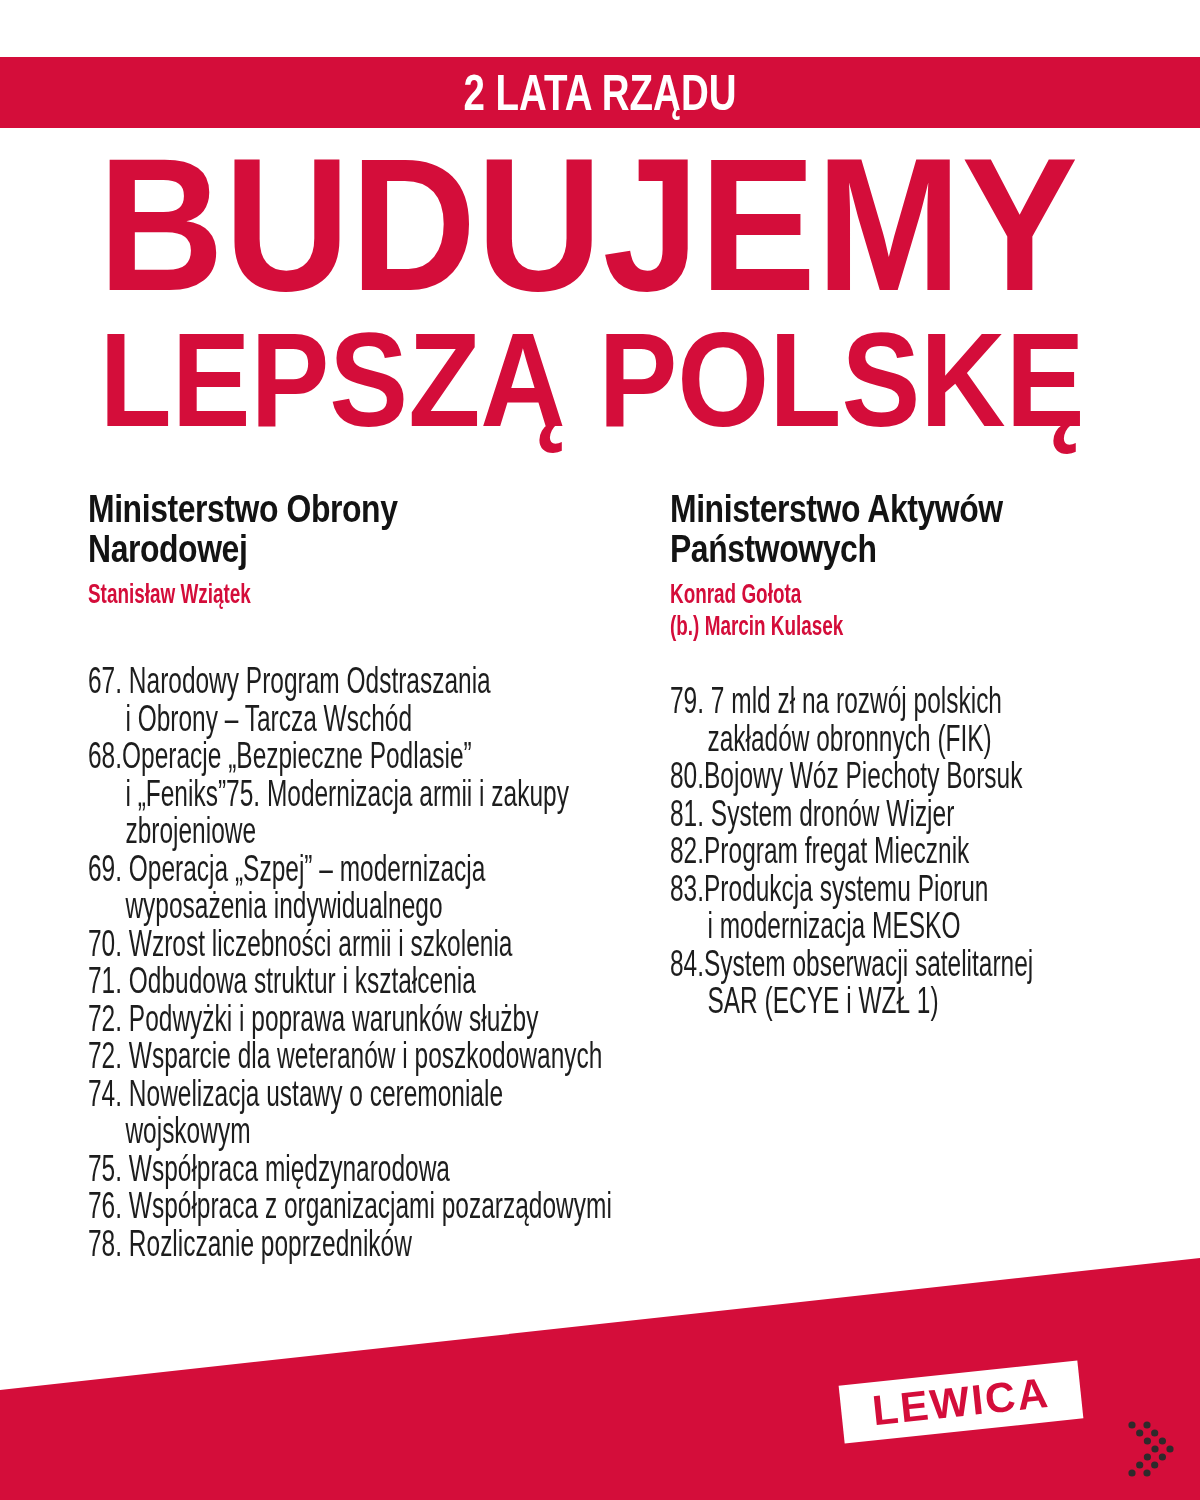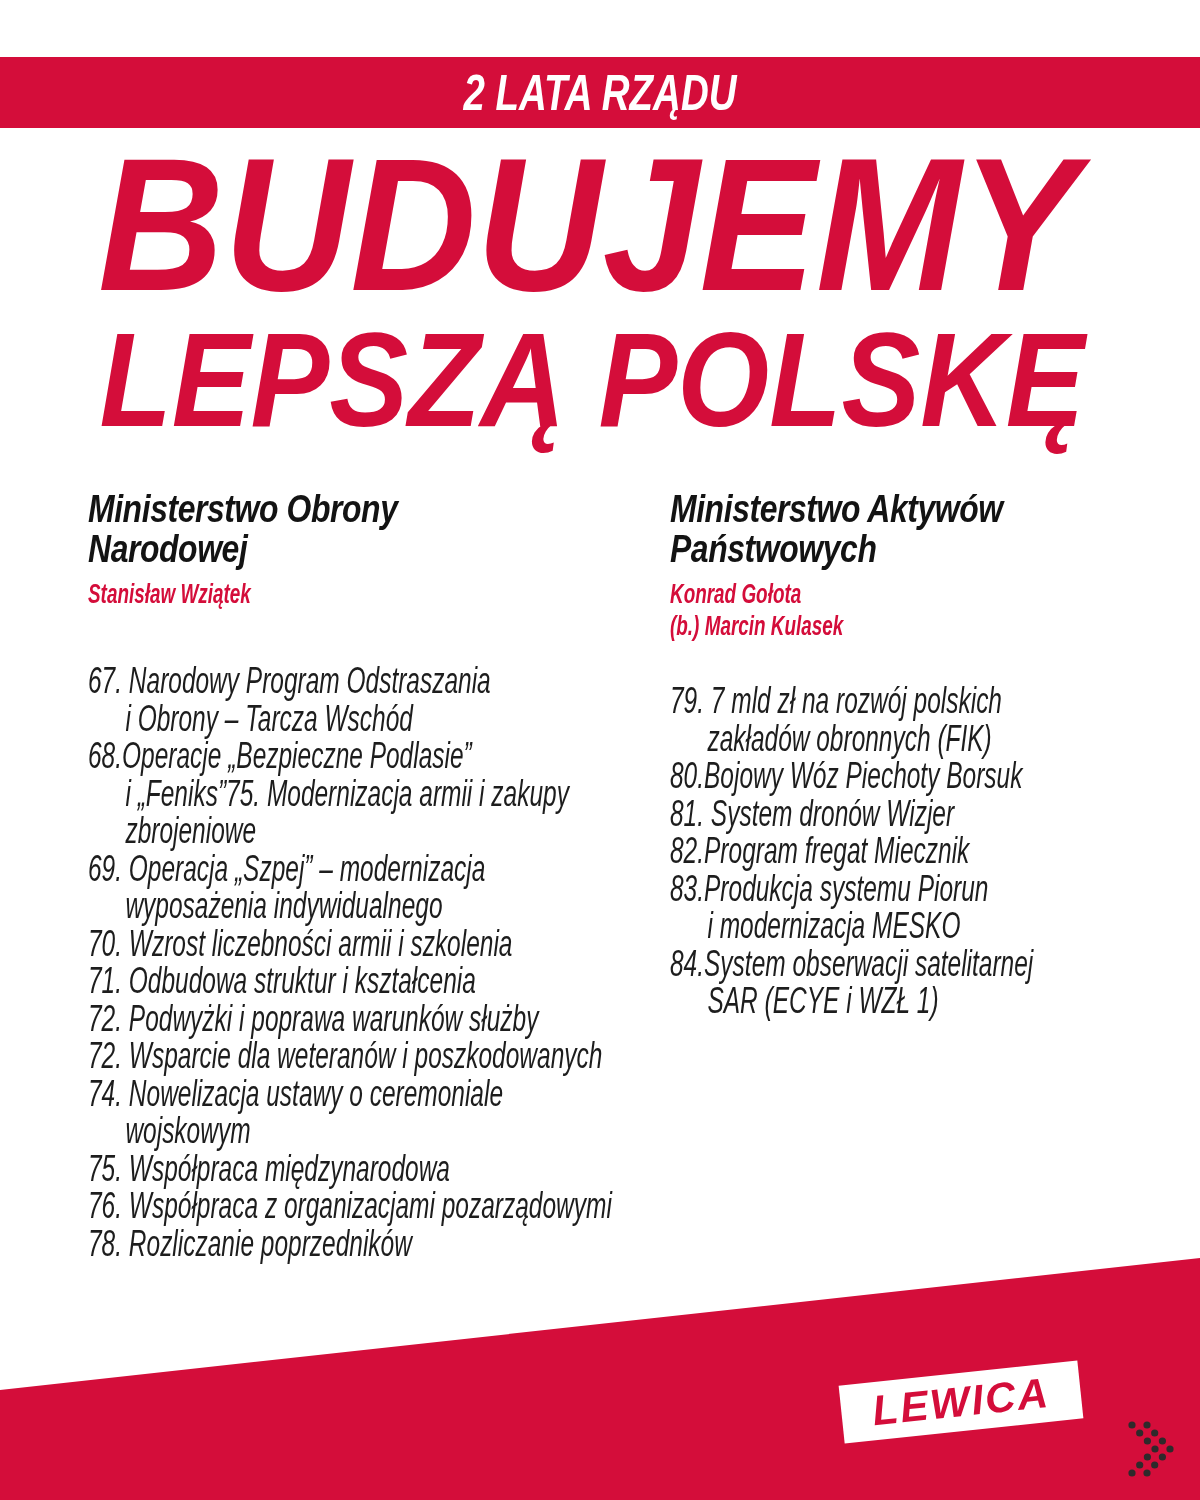--- a/index.html
+++ b/index.html
@@ -1,20 +1,19 @@
 <!DOCTYPE html>
 <html lang="pl"><head>
 <meta charset="utf-8">
 <style>
   html,body{margin:0;padding:0;background:#e8e8e8;}
   .canvas{
     position:relative;width:1200px;height:1500px;margin:0 auto;
     background:#ffffff;overflow:hidden;
     font-family:"Liberation Sans","DejaVu Sans",sans-serif;
-    font-style:italic;
   }
   
   .banner{
     position:absolute;left:0;top:57px;width:1200px;height:71px;
     background:#d40d3a;
   }
   .banner svg{position:absolute;left:0;top:0;overflow:visible;}
   
   .title-svg{position:absolute;left:0;top:120px;overflow:visible;}
   .title-svg text{

